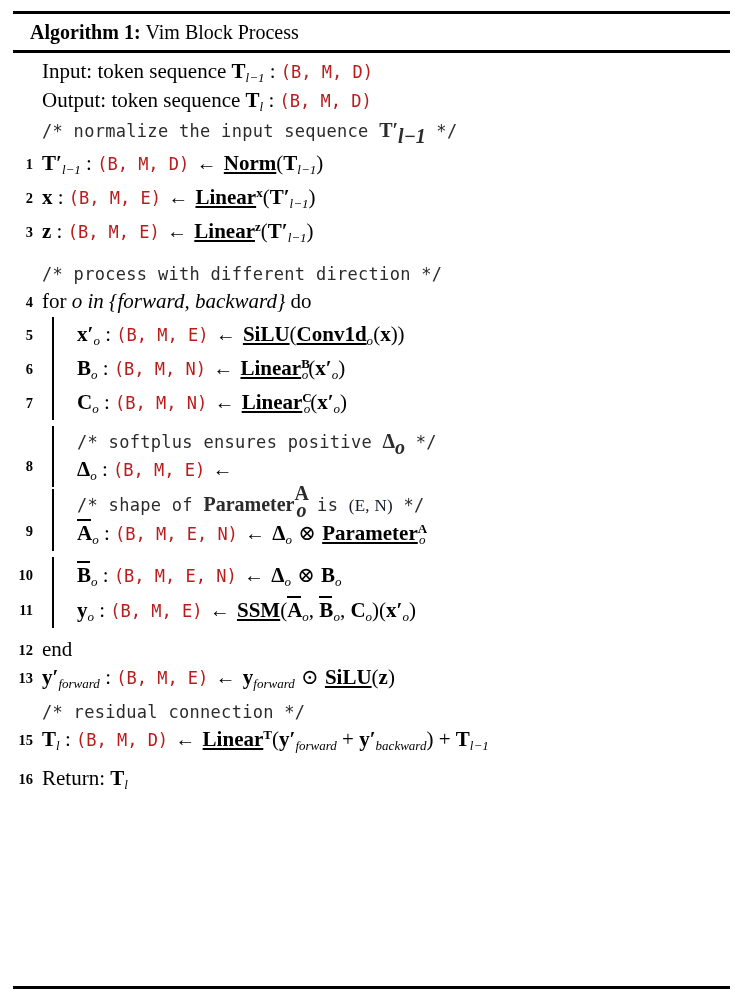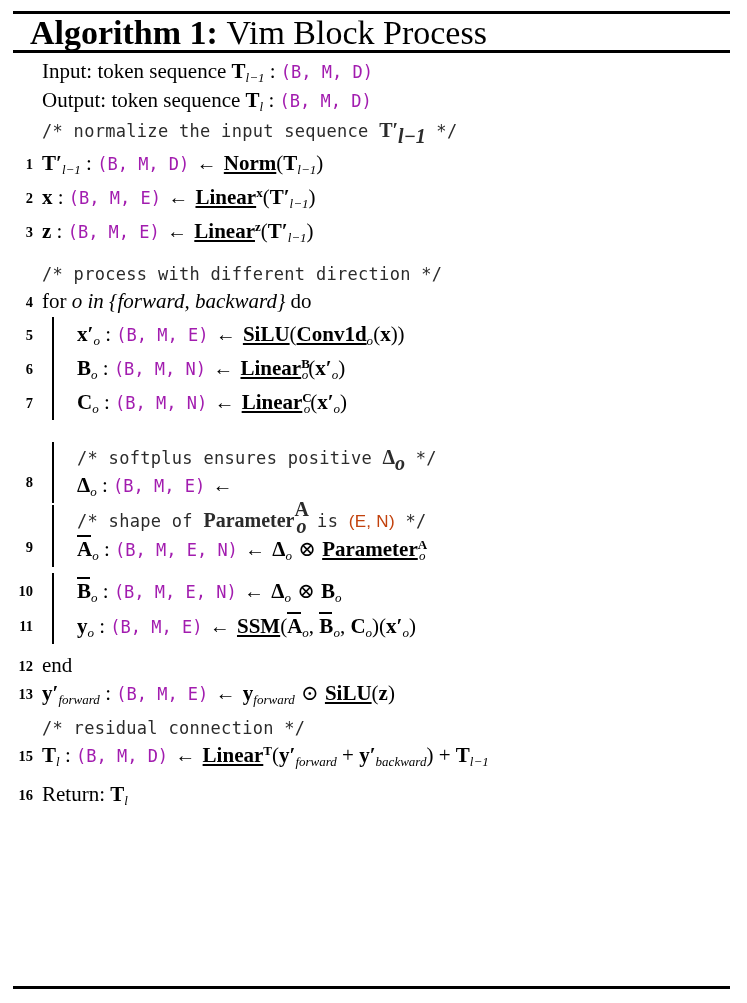--- a/index.html
+++ b/index.html
@@ -31,21 +31,21 @@
   }
   .rule-top    { top: 11px;  height: 3px; }
   .rule-title  { top: 50px;  height: 3px; }
   .rule-bottom { top: 986px; height: 3px; }
 
   
   .title-line {
     position: absolute;
     left: 30px;
     top: 17px;
-    font-size: 34px;
+    font-size: 20px;
     line-height: 31px;
     white-space: nowrap;
   }
   .title-label { font-weight: bold; }
   .title-name  { font-weight: normal; }
 
   
   .body {
     position: absolute;
     left: 0;
@@ -109,31 +109,31 @@
     line-height: 25px;
     white-space: nowrap;
   }
   .comment .m {
     font-family: "Liberation Serif", "DejaVu Serif", serif;
     font-weight: bold;
     font-size: 20px;
     letter-spacing: 0;
   }
   .comment .g {
-    font-family: Liberation Sans, sans-serif;
-    color: #c2410c;
+    font-family: Liberation Serif, serif;
+    color: #0f172a;
     font-size: 17px;
   }
 
   
   .bs { font-weight: bold; }                        
   .it { font-style: italic; }                       
   .op { font-weight: bold; text-decoration: underline; }                        
   .dim {
-    color: #a21caf;
+    color: #b91c1c;
     font-family: "DejaVu Sans Mono", "Liberation Mono", monospace;
     font-size: 17px;
     letter-spacing: 0;
   }
   .kw { font-weight: normal; }
 
   sub, sup {
     font-size: 0.62em;
     line-height: 0;
   }
@@ -281,21 +281,21 @@
       <div class="lineno">7</div>
       <div class="content indent">
         <span class="bs">C</span><sub class="it">o</sub>
         <span>:</span>
         <span class="dim">(B, M, N)</span>
         <span class="arrow">←</span>
         <span class="op">Linear</span><sup class="bs">C</sup><sub class="it" style="margin-left:-0.62em">o</sub><span>(</span><span class="bs">x′</span><sub class="it">o</sub><span>)</span>
       </div>
     </div>
 
-    <div class="row row-comment" style="margin-top:28px">
+    <div class="row row-comment" style="margin-top:12px">
       <div class="lineno"></div>
       <div class="content indent comment">
         <span>/* softplus ensures positive</span>
         <span class="m">Δ</span><sub class="it m">o</sub>
         <span>*/</span>
       </div>
     </div>
 
     <div class="row row-tight">
       <div class="lineno" style="padding-top:3px">8</div>

